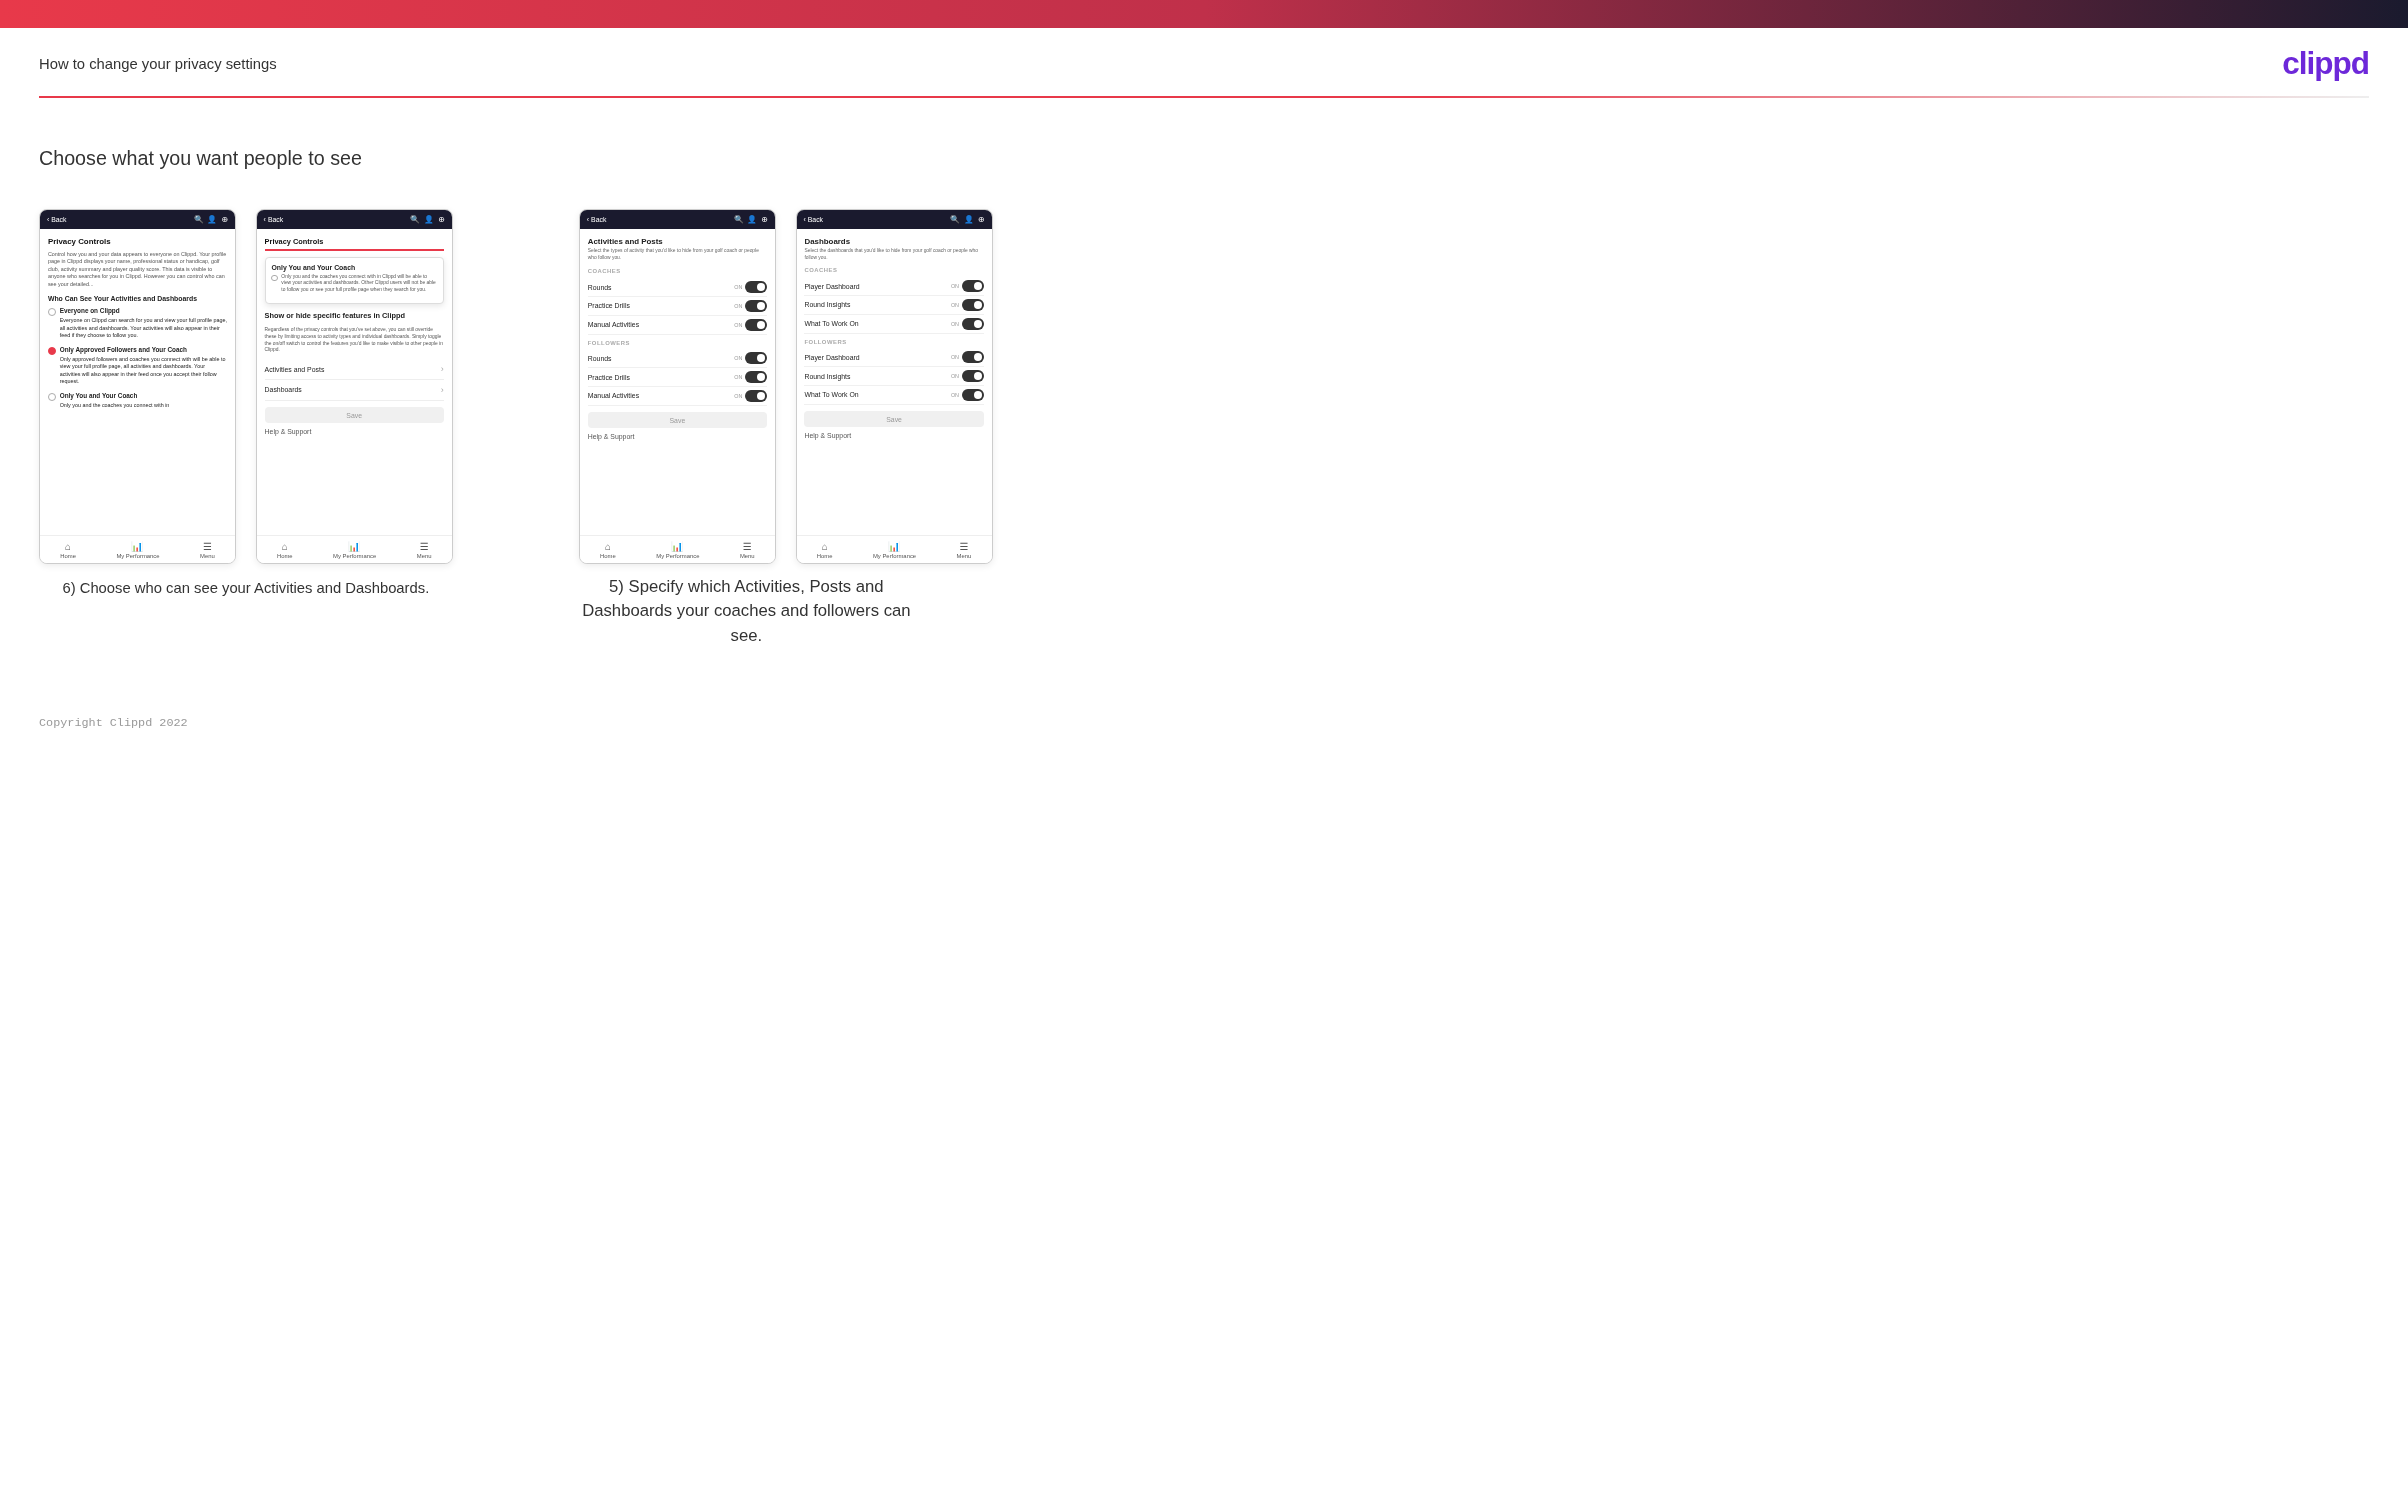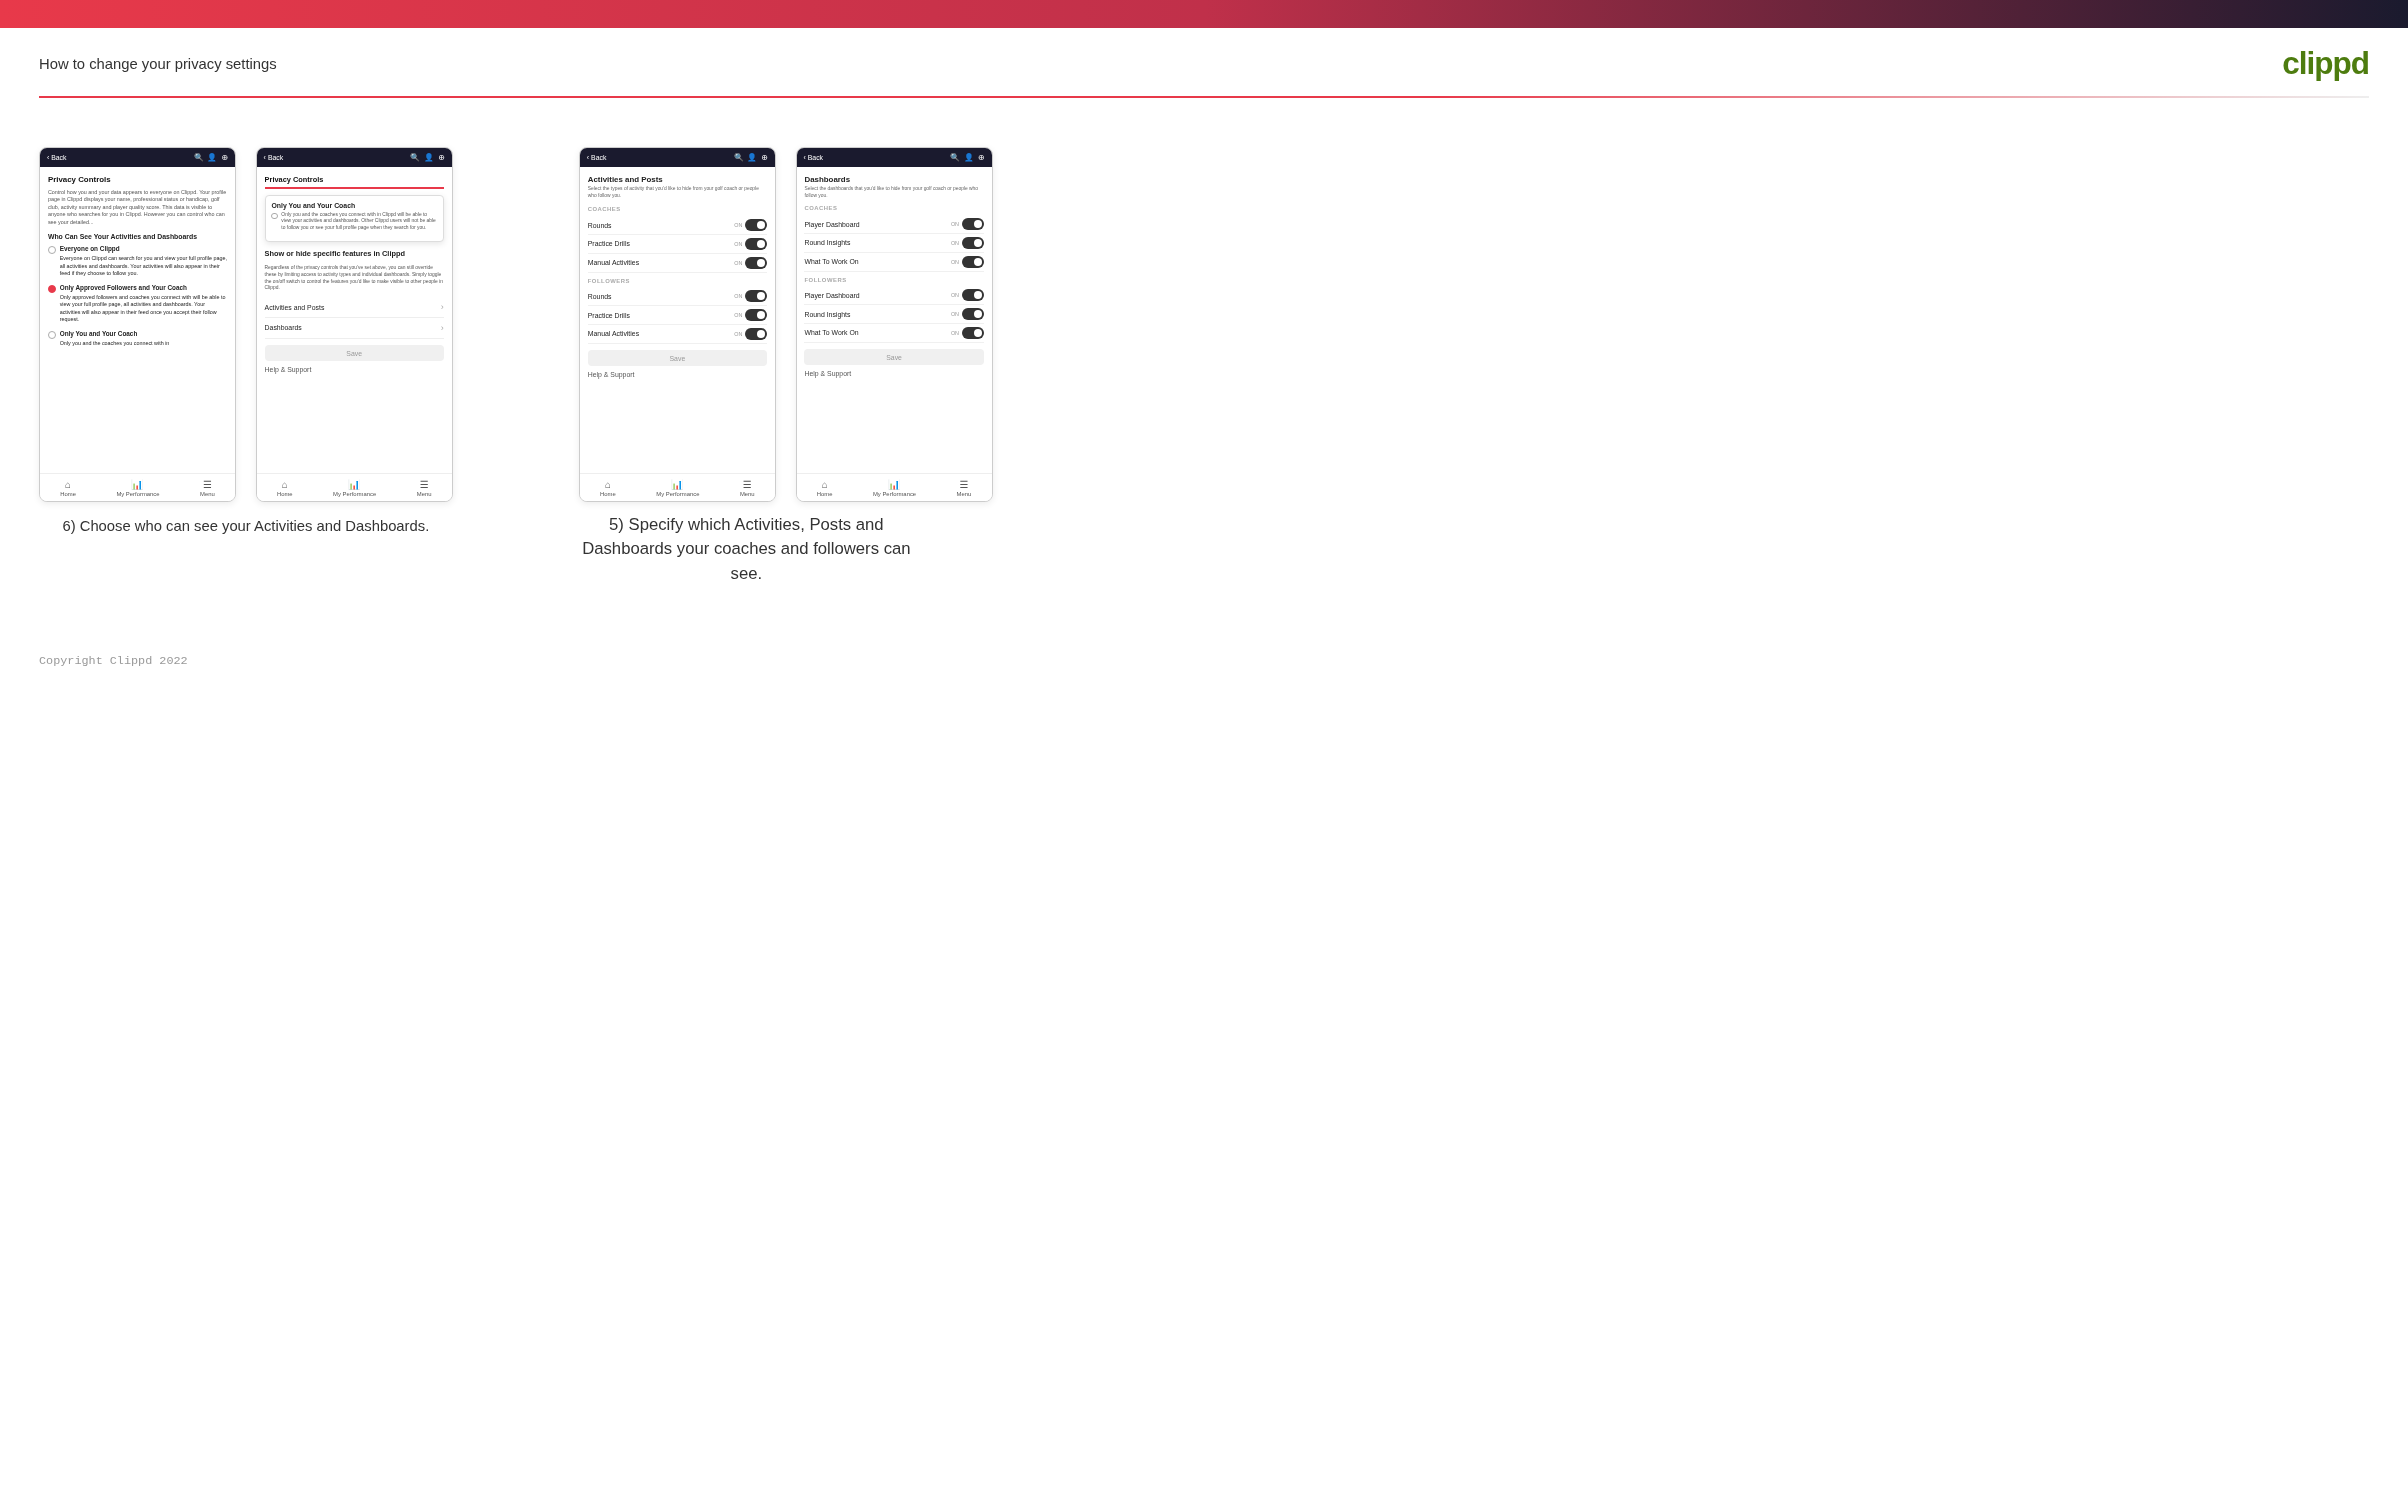--- a/index.html
+++ b/index.html
@@ -23,21 +23,21 @@
       justify-content: space-between;
       padding: 17.7px 39px 13.8px 39px;
     }
     .header-title {
       font-size: 14.8px;
       color: #333;
     }
     .logo {
       font-size: 31.5px;
       font-weight: 800;
-      color: #4d7c0f;
+      color: #6d28d9;
       letter-spacing: -1px;
     }
 
     
     .header-divider {
       height: 2px;
       background: linear-gradient(to right, #e8394a 60%, #eee 100%);
       margin: 0 39px;
     }
 
@@ -370,20 +370,21 @@
 
 <div class="top-bar"></div>
 
 <div class="header">
   <span class="header-title">How to change your privacy settings</span>
   <span class="logo">clippd</span>
 </div>
 <div class="header-divider"></div>
 
 <div class="main">
+  <div class="page-subtitle">Choose what you want people to see</div>
 
   <div class="screens-row">
 
     <div class="group-with-caption">
       <div class="two-screens-group">
 
         <div class="screen-group">
           <div class="mobile-screen">
             <div class="screen-topbar">
               <div class="back-btn">

